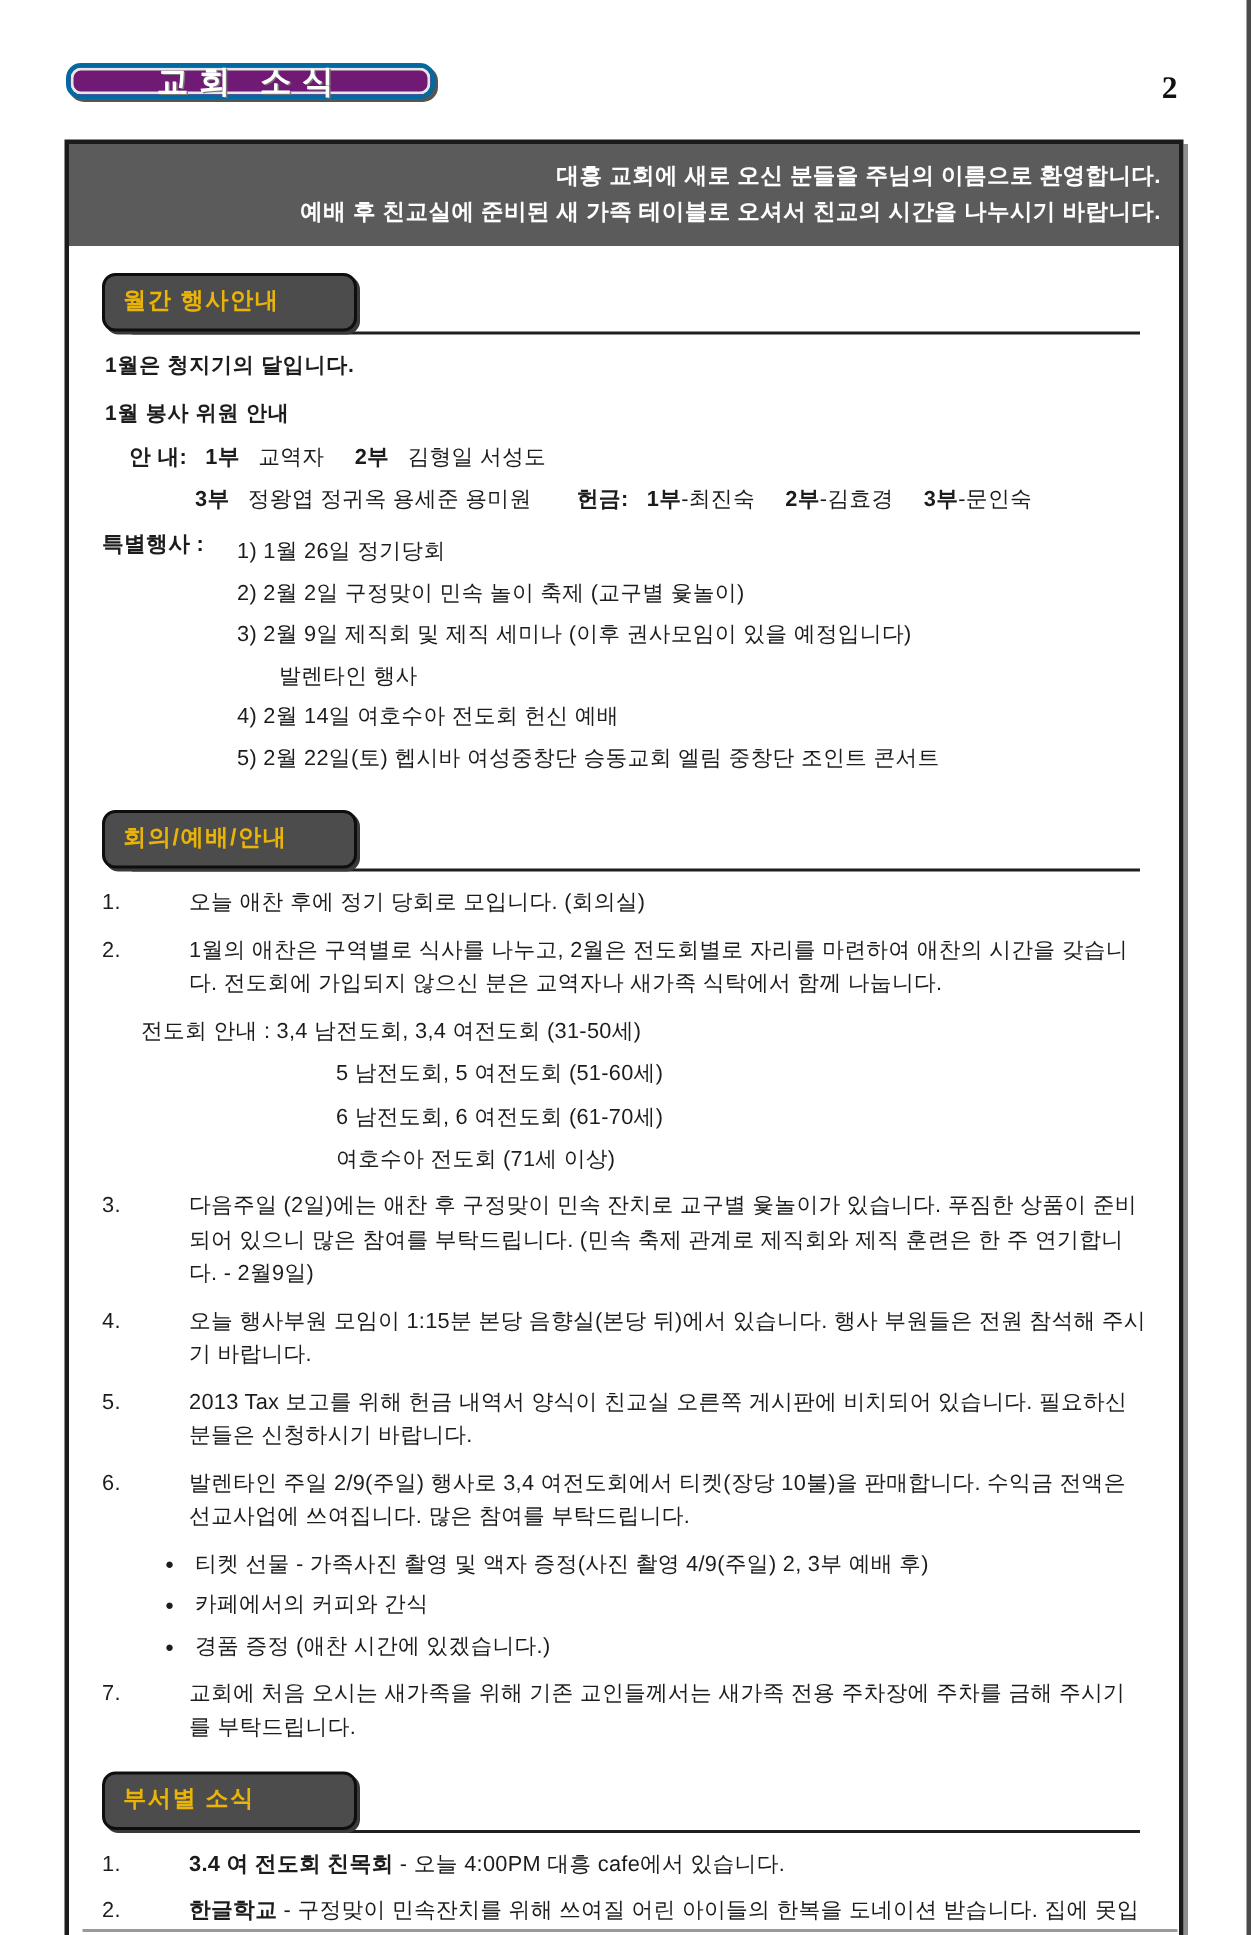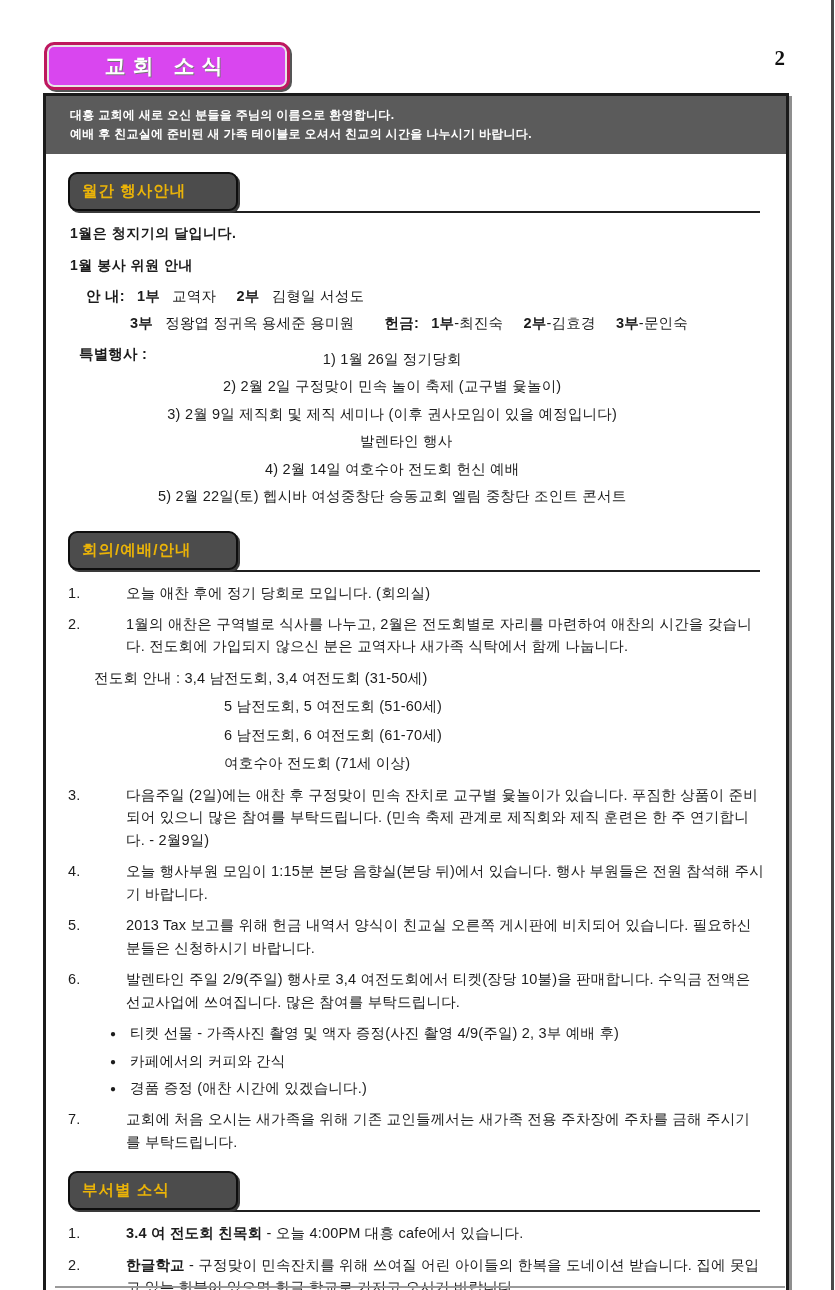--- a/index.html
+++ b/index.html
@@ -4,37 +4,37 @@
 <style>
   * { margin:0; padding:0; box-sizing:border-box; }
   html,body { background:#ffffff; }
   .page {
     position:relative; width:835px; height:1290px; background:#fff;
     font-family:"Liberation Sans", sans-serif; color:#1c1c1c; overflow:hidden;
   }
   
   .top-row { position:absolute; top:42px; left:44px; right:26px; display:flex; justify-content:space-between; align-items:flex-start; }
   .title-box {
-    width:246px; height:48px; background:#d946ef; border:3px solid #be185d; border-radius:10px;
+    width:246px; height:24px; background:#701a75; border:3px solid #0369a1; border-radius:10px;
     box-shadow: inset 0 0 0 2px #e6e6e6, 2px 2px 0 #555;
     display:flex; align-items:center; justify-content:center;
     color:#fff; font-weight:bold; font-size:21px; letter-spacing:7px;
     text-shadow:1px 1px 0 #777;
   }
   .page-no { font-family:"Liberation Serif", serif; font-weight:bold; font-size:21px; margin:4px 24px 0 0; color:#111; }
 
   
   .main-box {
     position:absolute; top:93px; left:43px; width:746px; min-height:1150px;
     border:3px solid #1b1b1b; border-bottom-width:6px; background:#fff;
     box-shadow:3px 3px 0 #8f8f8f;
   }
   .banner {
-    background:#5b5b5b; color:#ffffff; font-weight:bold; font-size:12px;
-    line-height:1.6; padding:10px 12px 10px 24px; letter-spacing:0.3px;
+    background:#5b5b5b; color:#ffffff; font-weight:bold; font-size:15px;
+    line-height:1.6; padding:10px 12px 10px 24px; letter-spacing:0.3px;text-align:right;
   }
   .inner { padding:10px 22px 18px 22px; font-size:14.5px; line-height:1.55; letter-spacing:0.2px; }
 
   
   .tab {
     display:inline-block; background:#4c4c4c; color:#eab308; font-weight:bold; font-size:15.5px;
     min-width:170px; padding:5px 16px 6px 12px; border:2px solid #0e0e0e; border-radius:9px;
     box-shadow:2px 2px 0 #3a3a3a; margin-top:8px; letter-spacing:1px;
   }
   .rule { border-top:2.5px solid #1f1f1f; margin:0 4px 10px 20px; }
@@ -44,21 +44,21 @@
   .h1 { font-weight:bold; font-size:14px; margin:10px 0 8px 2px; letter-spacing:0.5px; }
 
   .line { margin:5px 0; }
   .ind1 { margin-left:18px; }
   .ind2 { margin-left:62px; }
   b.seg { font-weight:bold; }
   .ml8  { margin-left:8px; }
   .ml16 { margin-left:16px; }
   .ml24 { margin-left:26px; }
 
-  .sp-row { display:flex; margin-top:8px;text-align:center; }
+  .sp-row { display:flex; margin-top:8px; }
   .sp-label { flex:0 0 90px; font-weight:bold; }
   .sp-list > div { margin:5px 0; }
   .sp-list .cont { margin-left:28px; }
 
   
   .mi { display:flex; margin:9px 0; }
   .mi .no { flex:0 0 26px; }
   .mi .tx { flex:1;margin-left:32px; }
   .mi .tx b { font-weight:bold; }
 

